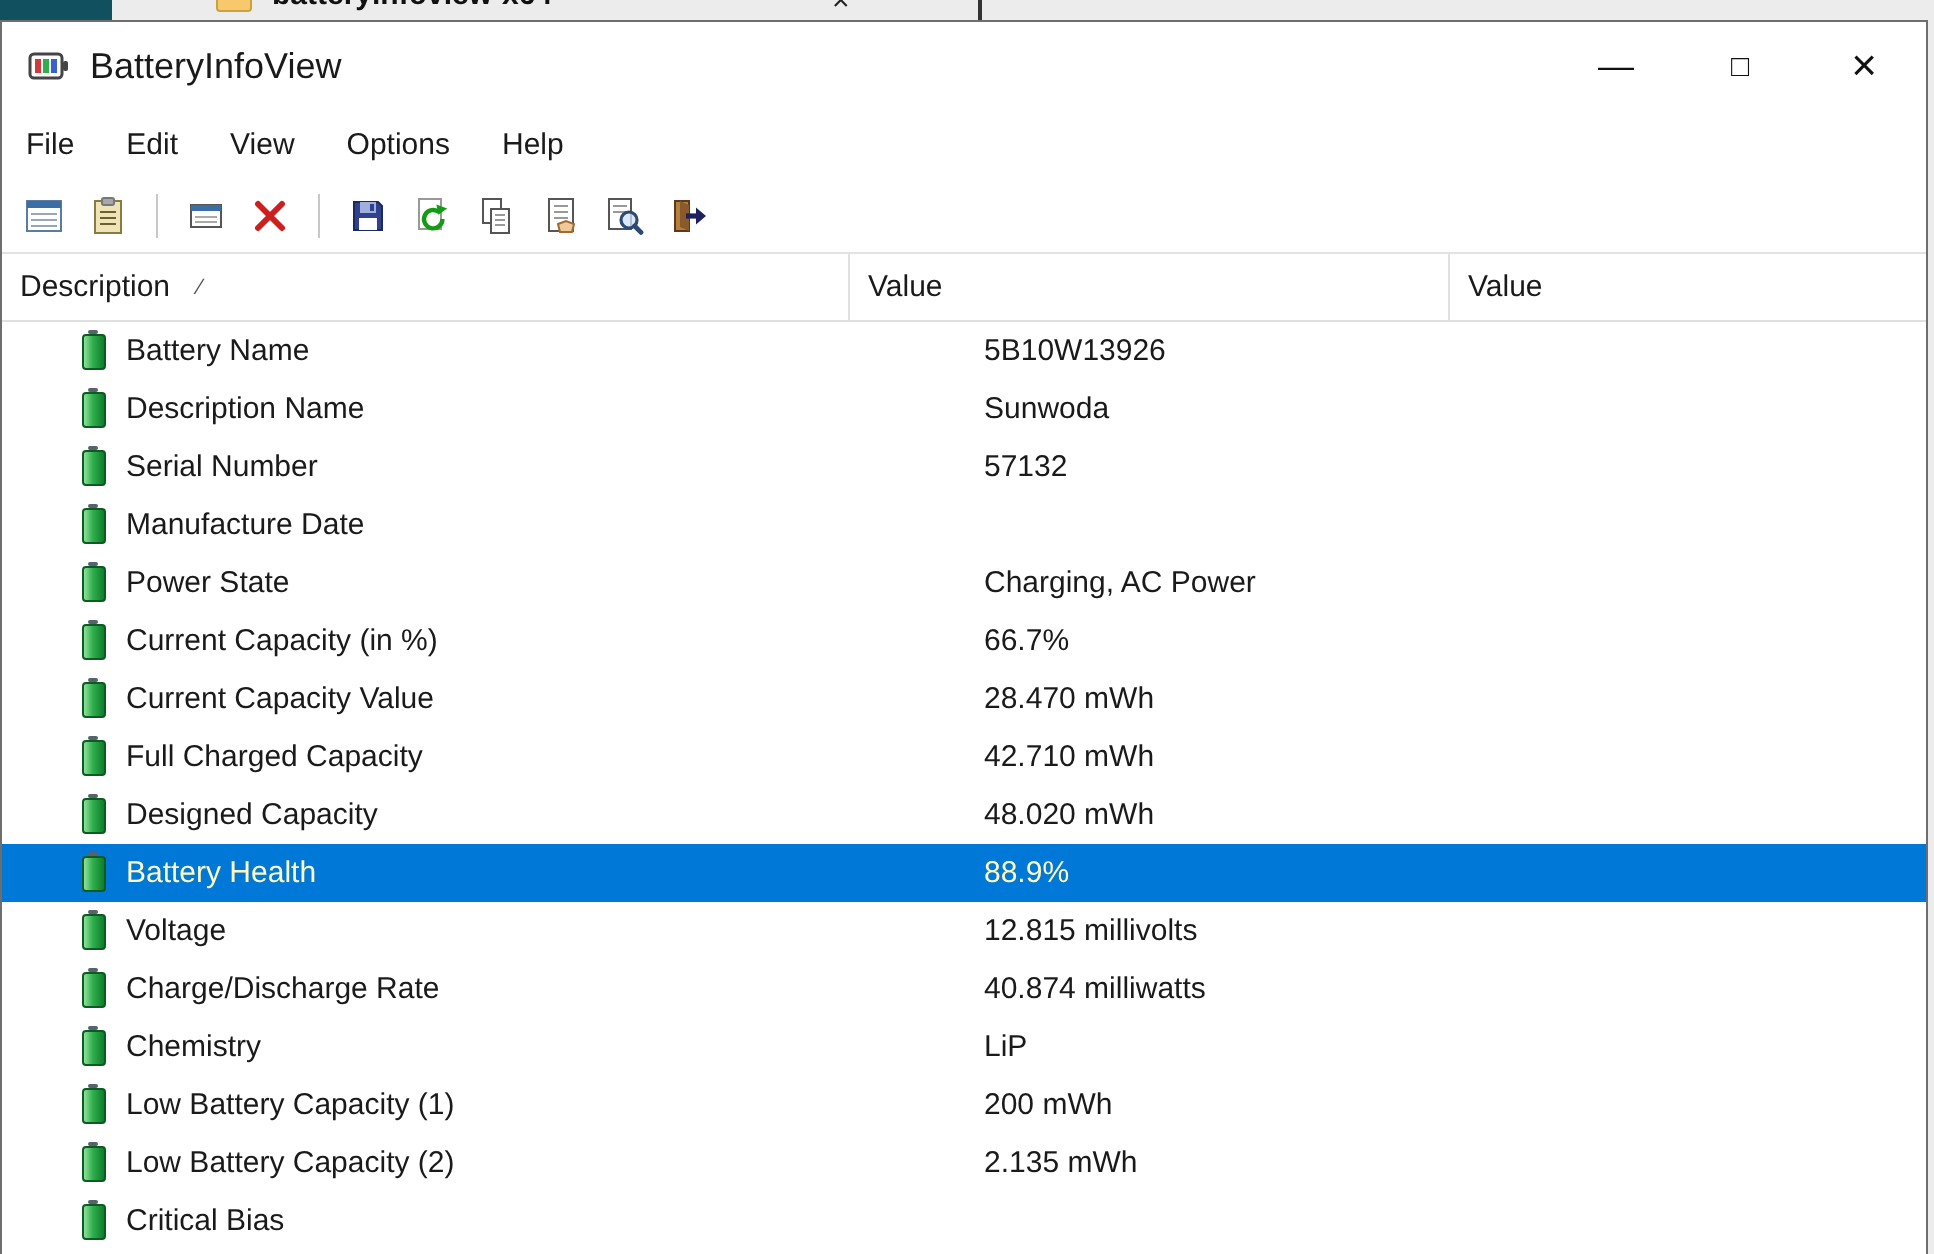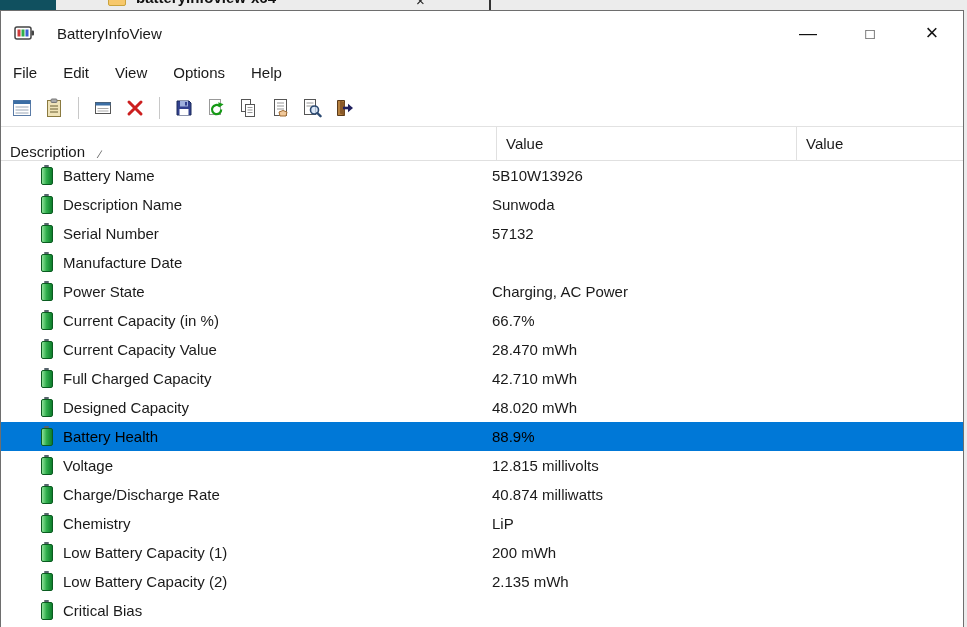--- a/index.html
+++ b/index.html
@@ -24,51 +24,51 @@
   
   .app-window {
     position:absolute; top:10px; left:0; width:964px; height:617px;
     background:#ffffff; border:1px solid #6e6e6e; border-bottom:none;
     z-index:2; display:flex; flex-direction:column;
   }
 
   
   .titlebar { height:44px; display:flex; align-items:center; padding-left:12px; background:#ffffff; flex:0 0 auto; }
   .app-icon { width:22px; height:22px; flex:0 0 auto; }
-  .title-text { font-size:15px; margin-left:22px; flex:1 1 auto; }
+  .title-text { font-size:18px; margin-left:10px; flex:1 1 auto; }
   .win-controls { display:flex; height:100%; flex:0 0 auto; }
   .win-btn { width:62px; height:100%; display:flex; align-items:center; justify-content:center; font-size:17px; color:#111; cursor:default; }
   .win-btn.min { font-size:18px; }
   .win-btn.max { font-size:15px; }
   .win-btn.close { font-size:22px; }
 
   
   .menubar { height:34px; display:flex; align-items:center; padding-left:12px; gap:26px; font-size:15px; flex:0 0 auto; }
   .menu-item { cursor:default; }
 
   
   .toolbar { height:38px; display:flex; align-items:center; padding-left:10px; gap:10px; flex:0 0 auto; border-bottom:1px solid #e2e2e2; }
   .tb-icon { width:22px; height:22px; display:flex; align-items:center; justify-content:center; }
   .tb-sep { width:1px; height:22px; background:#c8c8c8; margin:0 3px; }
 
   
   .list-header { height:34px; display:flex; align-items:center; font-size:15px; border-bottom:1px solid #e0e0e0; flex:0 0 auto; background:#fff; }
   .hdr-cell { height:100%; display:flex; align-items:center; padding-left:9px; border-right:1px solid #e0e0e0; }
-  .hdr-desc { width:496px;align-items:flex-end; }
+  .hdr-desc { width:424px; }
   .hdr-val  { width:300px; }
   .hdr-val2 { flex:1; border-right:none; }
   .sort-mark { margin-left:14px; font-size:11px; color:#555; }
 
   
   .list-body { flex:1 1 auto; overflow:hidden; }
   .row { height:29px; display:flex; align-items:center; font-size:15px;padding-left:32px; }
   .row .cell-desc { width:450px; display:flex; align-items:center; padding-left:8px; height:100%; }
   .row .cell-val  { width:300px; padding-left:9px; }
   .row .cell-val2 { flex:1; }
-  .row.selected { background:#0078d7; color:#000000; }
+  .row.selected { background:#0078d7; color:#fef9c3; }
 
   .batt { width:12px; height:18px; flex:0 0 auto; margin-right:10px; position:relative;
     background:linear-gradient(to right,#8fe29a 0%,#2fae4c 45%,#0e7d2c 100%);
     border:1px solid #0a5c20; border-radius:2px; }
   .batt::before { content:""; position:absolute; top:-3px; left:2px; width:5px; height:2px; background:#56636b; border-radius:1px; }
 
   .row-label { white-space:nowrap; }
   .cell-val { white-space:nowrap; }
 
   

